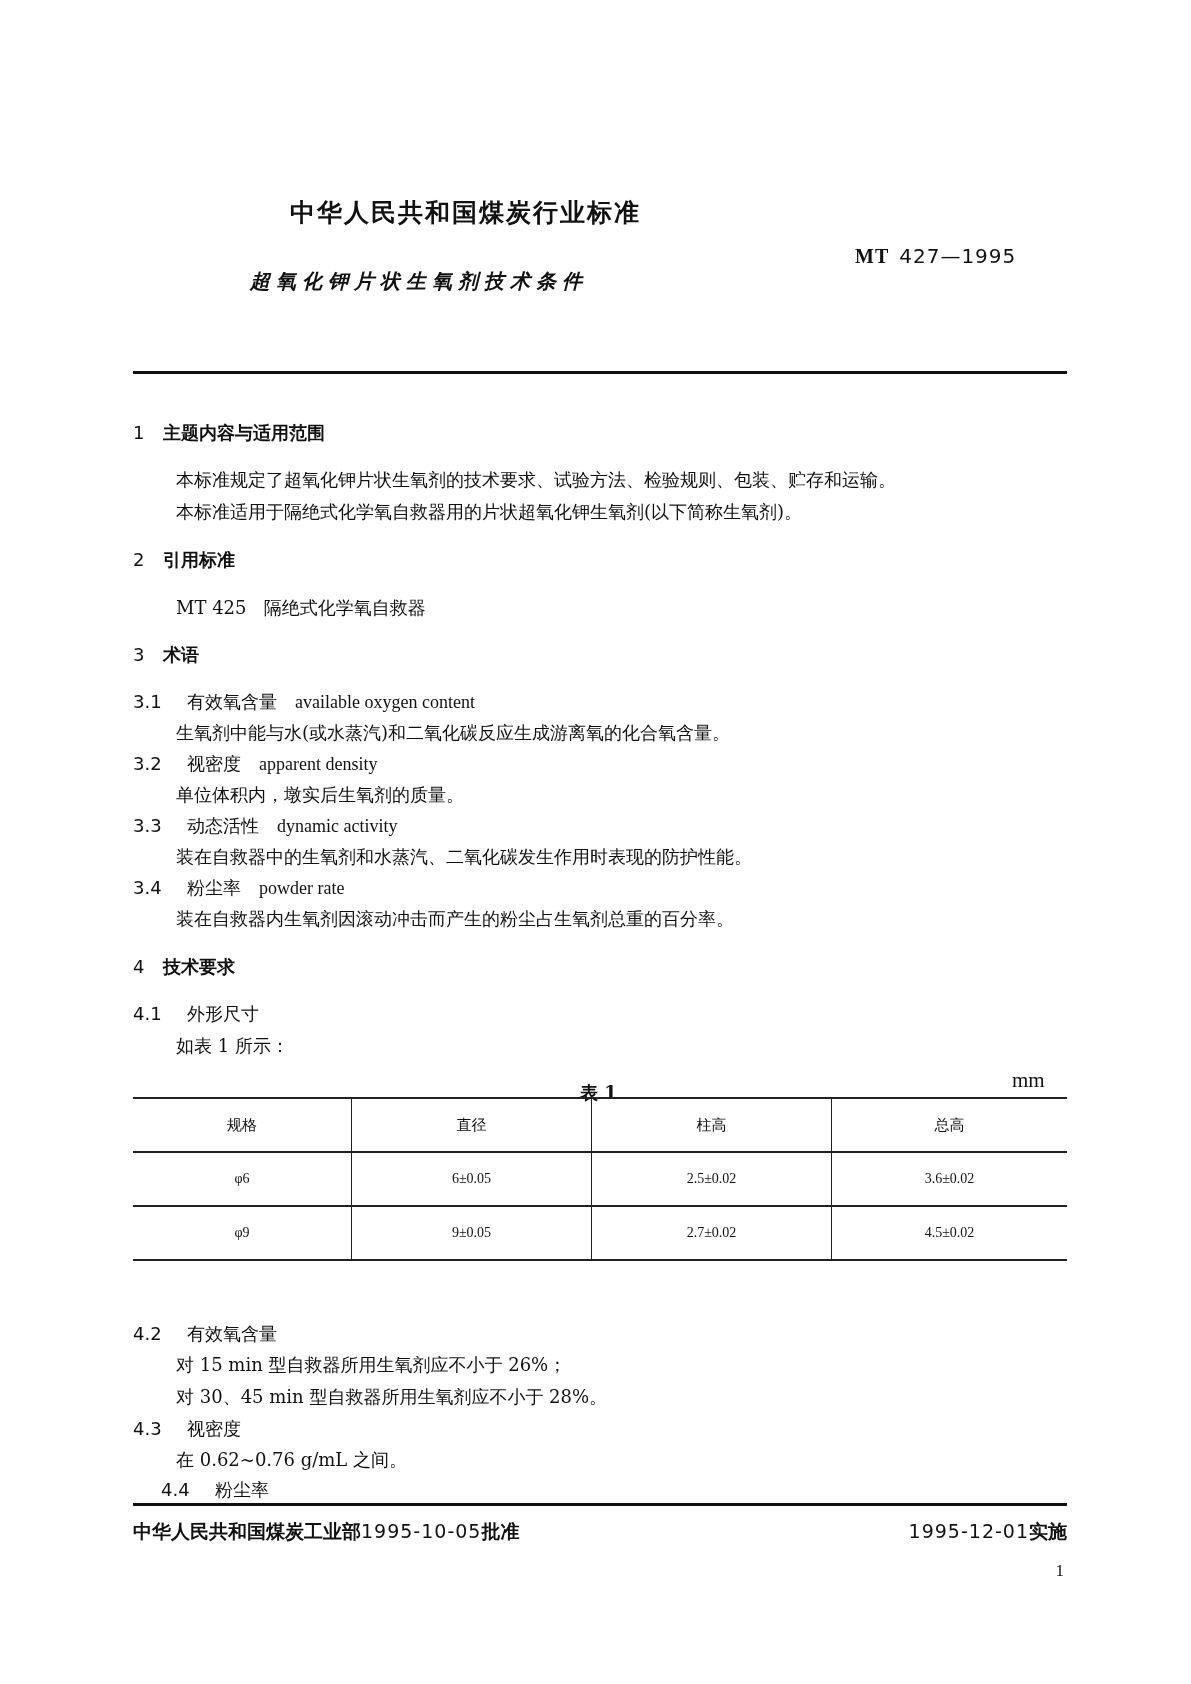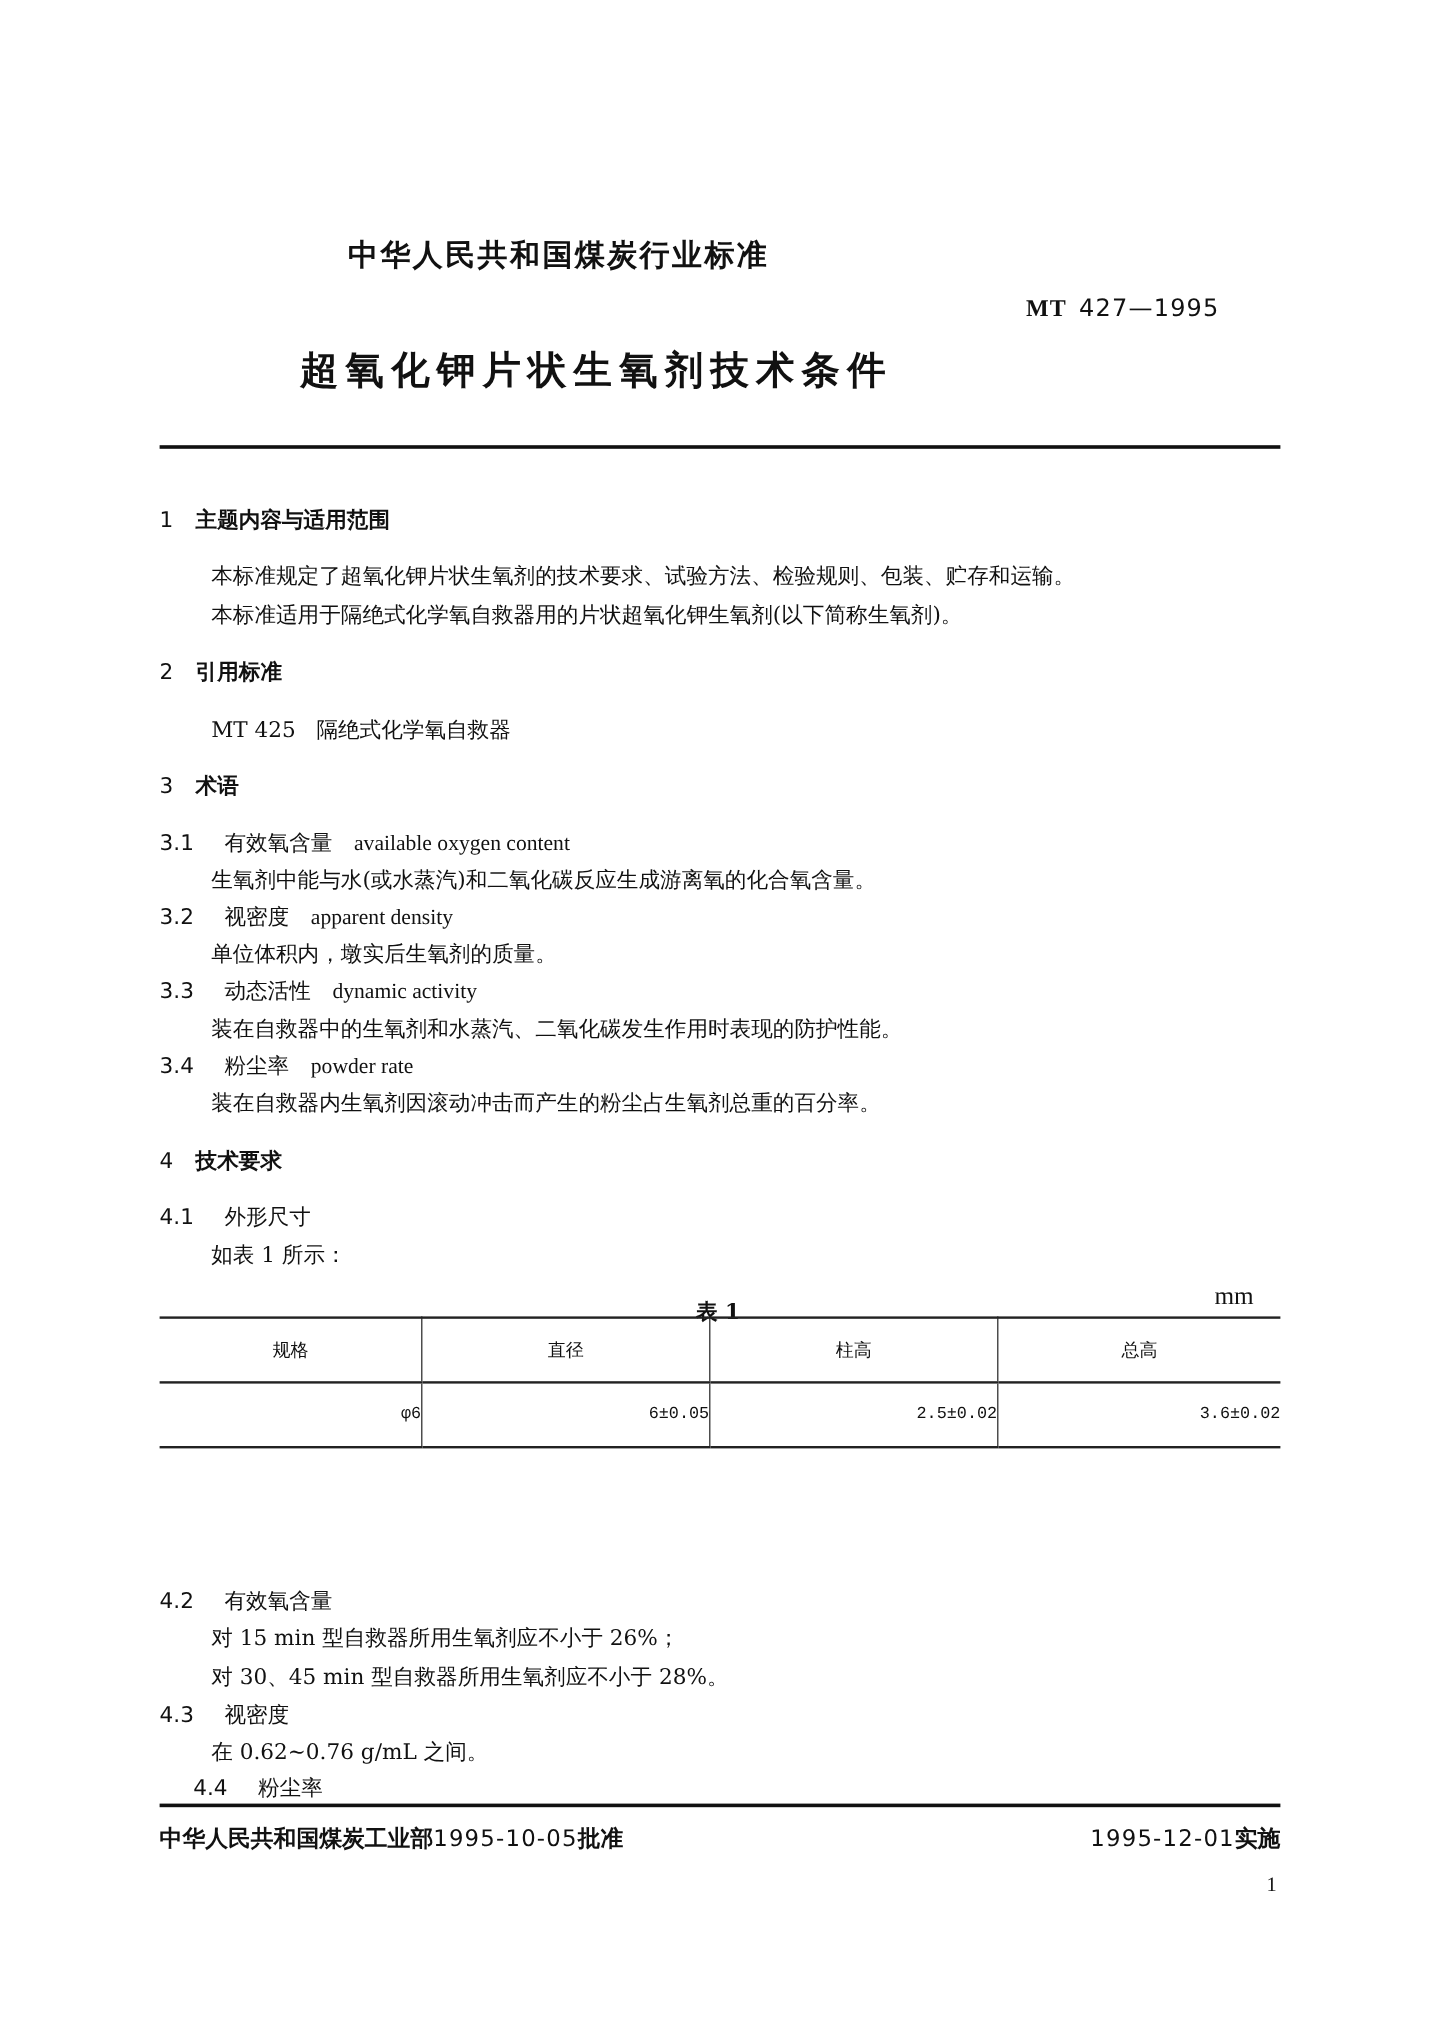--- a/index.html
+++ b/index.html
@@ -4,38 +4,38 @@
 <style>
   html, body { margin: 0; padding: 0; background: #ffffff; }
   body { width: 1191px; height: 1684px; position: relative; overflow: hidden;
          font-family: "DejaVu Serif", "Liberation Serif", serif; color: #111; }
   .abs { position: absolute; white-space: nowrap; }
   .sans { font-family: "DejaVu Sans", "Liberation Sans", sans-serif; }
   .serif { font-family: "Liberation Serif", "DejaVu Serif", serif; }
   .bold { font-weight: bold; margin-top: 13px; }
   .hline { position: absolute; background: #111; }
   .title1 { left: 290px; top: 196px; font-size: 25px; font-weight: bold; letter-spacing: 2px; }
-  .title2 { left: 250px; top: 287px; font-size: 32px; font-weight: bold; letter-spacing: 6px; }
+  .title2 { left: 250px; top: 268px; font-size: 20px; font-weight: bold; letter-spacing: 6px; font-style: italic; }
   .stdno { left: 855px; top: 244px; font-size: 20px; letter-spacing: 1px; }
   .stdno .mt { font-family: "Liberation Serif", serif; font-weight: bold; margin-right: 10px; }
   .stdno .num { font-family: "DejaVu Sans", sans-serif; }
   .sec { font-size: 18px; font-weight: bold; }
   .sec .n { display: inline-block; width: 30px; font-weight: normal; font-family: "DejaVu Sans", sans-serif; }
   .sub { font-size: 18px; }
   .sub .n { display: inline-block; width: 54px; font-family: "DejaVu Sans", sans-serif; }
   .sub .en { margin-left: 18px; font-family: "Liberation Serif", serif; font-size: 18px; }
   .para { font-size: 18px; }
   table.t1 { position: absolute; left: 133px; top: 1097px; width: 934px; border-collapse: collapse;
              font-size: 15px; }
   table.t1 td, table.t1 th { height: 52px; text-align: center; vertical-align: middle; font-weight: normal;
              border-bottom: 2px solid #222; border-left: 1.5px solid #222; padding: 0; }
   table.t1 tr > :first-child { border-left: none; }
   table.t1 thead tr { border-top: 2.5px solid #222; }
   table.t1 tbody tr:last-child td { border-bottom: 2.5px solid #222; }
-  table.t1 td { font-family: Liberation Mono, monospace; font-size: 14px; text-align: right; }
+  table.t1 td { font-family: Liberation Serif, serif; font-size: 14px; }
   .footer-left { left: 133px; top: 1519px; font-size: 19px; font-weight: bold; }
   .footer-left .d { font-family: "DejaVu Sans", sans-serif; font-weight: normal; letter-spacing: 1px; font-size: 19px; }
   .footer-right { right: 124px; top: 1519px; font-size: 19px; font-weight: bold; }
   .footer-right .d { font-family: "DejaVu Sans", sans-serif; font-weight: normal; letter-spacing: 1px; }
   .pageno { right: 127px; top: 1561px; font-size: 17px; font-family: "Liberation Serif", serif; }
 </style>
 </head>
 <body>
 
 <div class="abs sans title1">中华人民共和国煤炭行业标准</div>
@@ -100,20 +100,26 @@
       <th>总高</th>
     </tr>
   </thead>
   <tbody>
     <tr>
       <td>φ6</td>
       <td>6±0.05</td>
       <td>2.5±0.02</td>
       <td>3.6±0.02</td>
     </tr>
+    <tr>
+      <td>φ9</td>
+      <td>9±0.05</td>
+      <td>2.7±0.02</td>
+      <td>4.5±0.02</td>
+    </tr>
   </tbody>
 </table>
 
 <div class="abs sub" style="left:133px; top:1322px;">
   <span class="n">4.2</span><span>有效氧含量</span>
 </div>
 <div class="abs para" style="left:176px; top:1353px;">对 15 min 型自救器所用生氧剂应不小于 26%；</div>
 <div class="abs para" style="left:176px; top:1385px;">对 30、45 min 型自救器所用生氧剂应不小于 28%。</div>
 
 <div class="abs sub" style="left:133px; top:1417px;">

